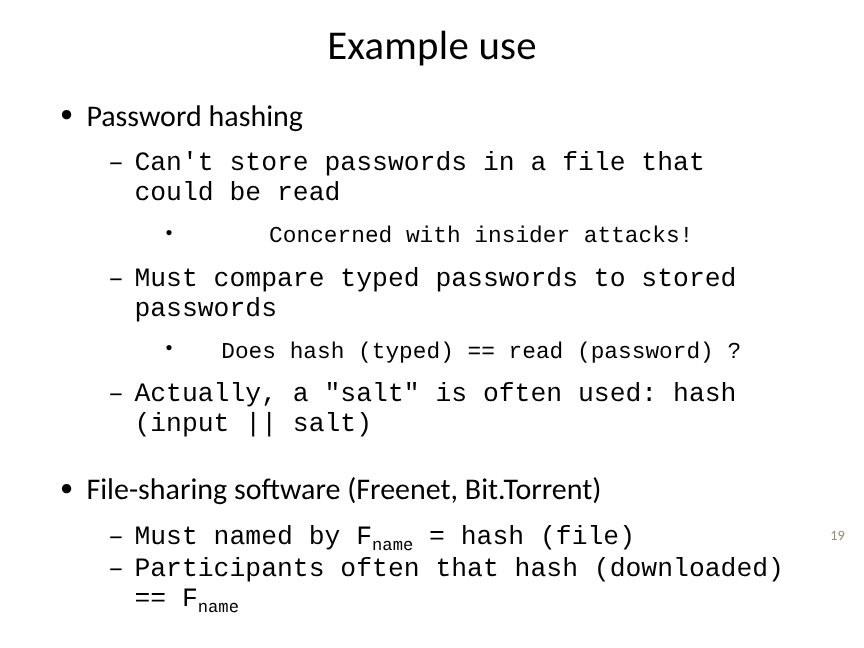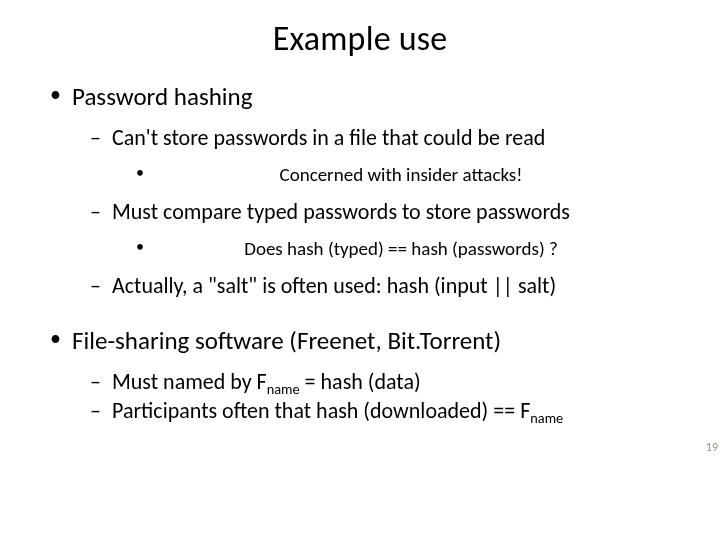--- a/index.html
+++ b/index.html
@@ -45,20 +45,21 @@
     font-size: 22px;
   }
   .l1 > li.second { margin-top: 26px; }
 
   
   .l2 > li {
     font-size: 22px;
     padding-left: 28px;
     position: relative;
     margin-top: 8px;
+    font-family: Liberation Mono, monospace;
   }
   .l2 > li::before {
     content: "–";
     position: absolute;
     left: 6px;
     top: 0;
     font-size: 22px;
   }
   .l2.tight > li { margin-top: 2px; }
 
@@ -75,21 +76,21 @@
     position: absolute;
     left: 12px;
     top: 0;
     font-size: 16px;
   }
 
   .sub { font-size: 0.65em; vertical-align: sub; line-height: 0; text-align: center; }
 
   .pagenum {
     position: absolute;
-    right: 2px;
+    right: 16px;
     bottom: 10px;
     font-size: 12px;
     color: #9a8b7a;
   }
 </style>
 </head>
 <body>
 
 <div class="slide">
 
@@ -104,41 +105,41 @@
         <li>
           <span>Can't store passwords in a file that could be read</span>
           <ul class="l3">
             <li>
               <span>Concerned with insider attacks!</span>
             </li>
           </ul>
         </li>
 
         <li>
-          <span>Must compare typed passwords to store passwords</span>
+          <span>Must compare typed passwords to stored passwords</span>
           <ul class="l3">
             <li>
-              <span>Does hash (typed) == hash (passwords) ?</span>
+              <span>Does hash (typed) == read (password) ?</span>
             </li>
           </ul>
         </li>
 
         <li>
           <span>Actually, a "salt" is often used:   hash (input || salt)</span>
         </li>
 
       </ul>
     </li>
 
     <li class="second">
       <span>File-sharing software (Freenet, Bit.Torrent)</span>
       <ul class="l2 tight">
 
         <li>
-          <span>Must named by F</span><span class="sub">name</span><span> = hash (data)</span>
+          <span>Must named by F</span><span class="sub">name</span><span> = hash (file)</span>
         </li>
 
         <li>
           <span>Participants often that  hash (downloaded) == F</span><span class="sub">name</span>
         </li>
 
       </ul>
     </li>
 
   </ul>

